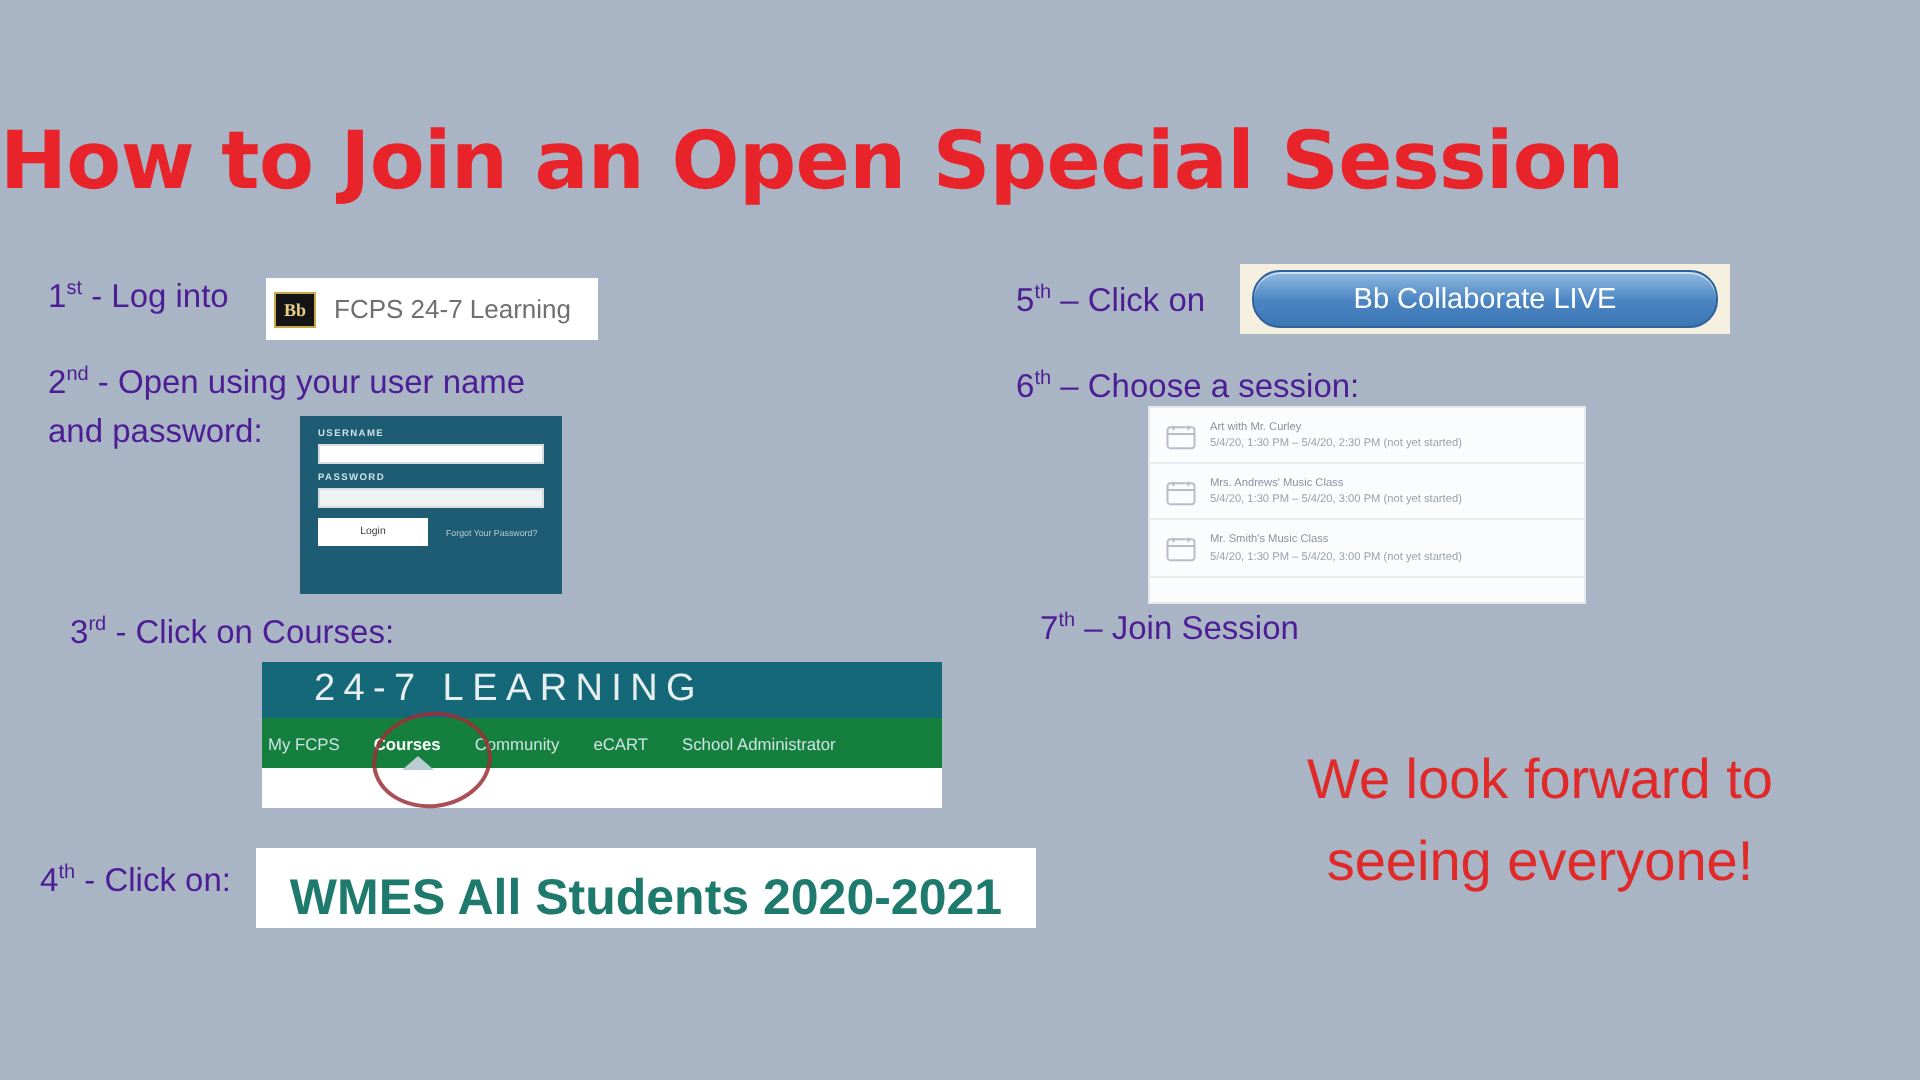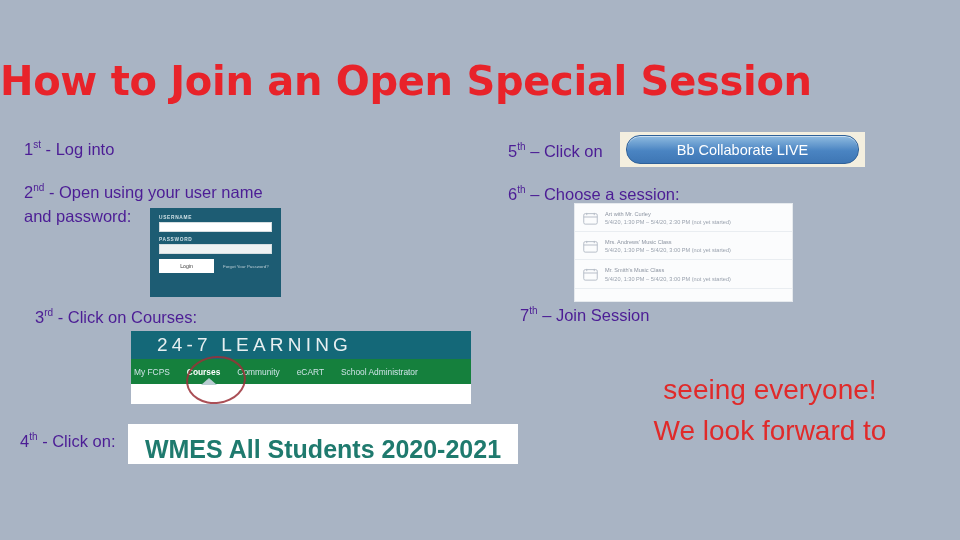--- a/index.html
+++ b/index.html
@@ -200,20 +200,24 @@
 
 <div class="slide">
 
   <div class="title">How to Join an Open Special Session</div>
 
   <div class="step" style="left:24px;top:139px;">
     <span>1</span><sup>st</sup>
     <span>-  Log into</span>
   </div>
 
+  <div class="fcps-chip">
+    <span class="bb-icon">Bb</span>
+    <span class="fcps-chip-label">FCPS 24-7 Learning</span>
+  </div>
 
   <div class="step" style="left:24px;top:182px;">
     <span>2</span><sup>nd</sup>
     <span> - Open using your user name</span>
   </div>
   <div class="step" style="left:24px;top:207px;">and password:</div>
 
   <div class="login-panel">
     <div class="login-lab">USERNAME</div>
     <div class="login-input"></div>
@@ -305,17 +309,17 @@
       </div>
     </div>
   </div>
 
   <div class="step" style="left:520px;top:305px;">
     <span>7</span><sup>th</sup>
     <span>– Join Session</span>
   </div>
 
   <div class="closing">
+    <div>We look forward to</div>
     <div>seeing everyone!</div>
-    <div>We look forward to</div>
   </div>
 
 </div>
 
 </body></html>

